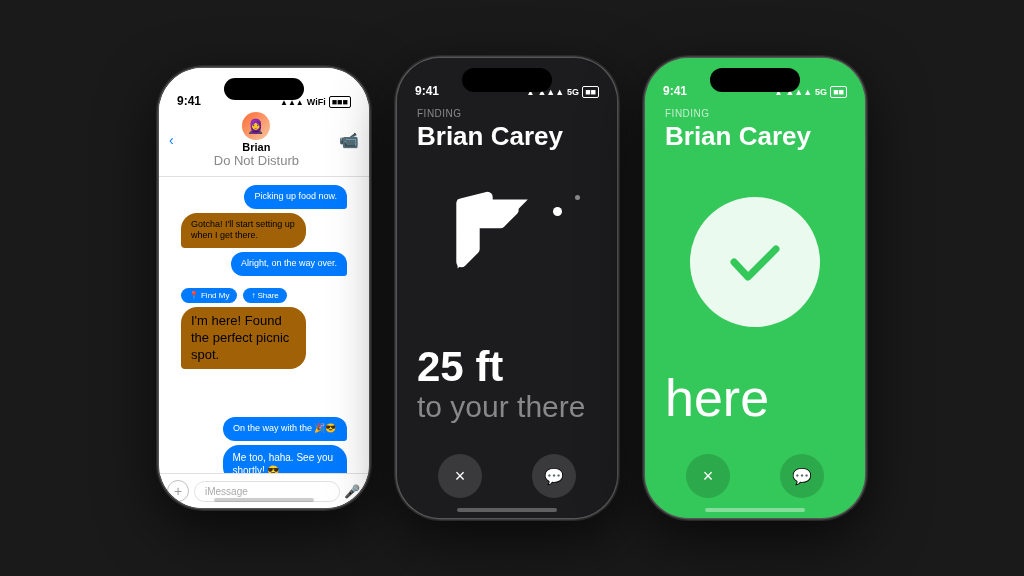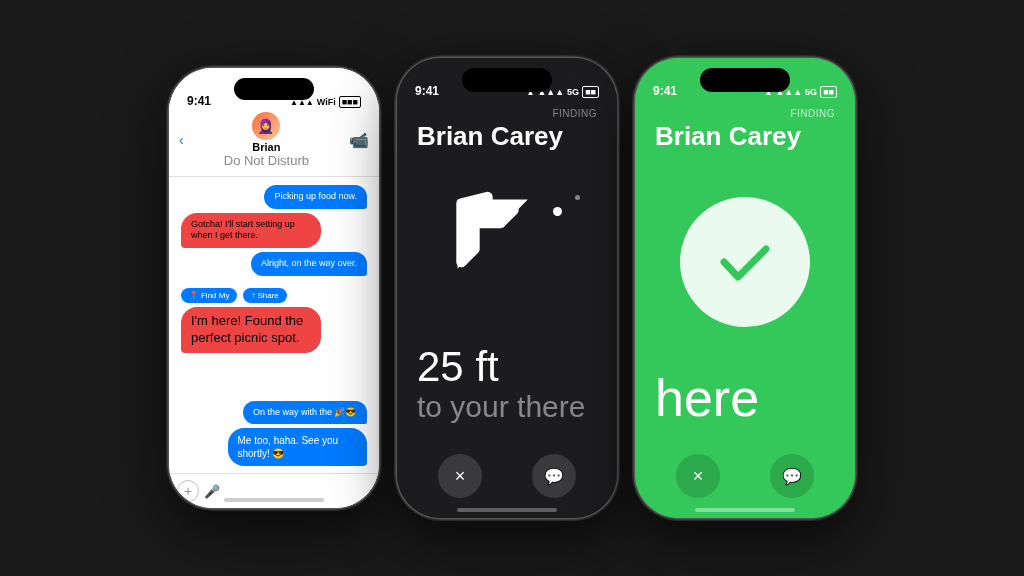--- a/index.html
+++ b/index.html
@@ -11,21 +11,21 @@
       align-items: center;
       justify-content: center;
       font-family: -apple-system, BlinkMacSystemFont, 'Helvetica Neue', sans-serif;
       overflow: hidden;
     }
 
     .phones-container {
       display: flex;
       align-items: center;
       justify-content: center;
-      gap: 18px;
+      gap: 28px;
       width: 100%;
       height: 100%;
       padding: 20px;
     }
 
     
     .phone {
       position: relative;
       border-radius: 44px;
       box-shadow: 0 0 0 1.5px #555, 0 0 0 3px #2a2a2a, 0 20px 60px rgba(0,0,0,0.7);
@@ -146,21 +146,21 @@
     .contact-status {
       font-size: 13px;
       color: #888;
     }
 
     .video-icon { color: #007aff; font-size: 16px; }
 
     .messages-list {
       flex: 1;
       overflow: hidden;
-      padding: 8px 12px;
+      padding: 8px 22px;
       display: flex;
       flex-direction: column;
       gap: 4px;
     }
 
     .bubble {
       max-width: 75%;
       padding: 6px 10px;
       border-radius: 16px;
       font-size: 9.5px;
@@ -168,21 +168,21 @@
     }
 
     .bubble-sent {
       background: #007aff;
       color: #fff;
       align-self: flex-end;
       border-bottom-right-radius: 4px;
     }
 
     .bubble-received {
-      background: #ef4444;
+      background: #a16207;
       color: #000;
       align-self: flex-start;
       border-bottom-left-radius: 4px;
     }
 
     .map-bubble {
       align-self: flex-start;
       width: 140px;
       height: 90px;
       background: #c8e6c9;
@@ -274,21 +274,20 @@
       padding: 50px 20px 0;
       flex-shrink: 0;
     }
 
     .finding-label {
       font-size: 10px;
       color: #888;
       letter-spacing: 0.5px;
       text-transform: uppercase;
       font-weight: 500;
-      text-align: right;
     }
 
     .finding-name {
       font-size: 26px;
       font-weight: 700;
       color: #fff;
       margin-top: 2px;
     }
 
     .compass-area {
@@ -328,21 +327,21 @@
       right: -18px;
     }
 
     .distance-area {
       padding: 0 20px 20px;
       flex-shrink: 0;
     }
 
     .distance-number {
       font-size: 42px;
-      font-weight: 400;
+      font-weight: 700;
       color: #fff;
       line-height: 1;
     }
 
     .distance-label {
       font-size: 30px;
       font-weight: 400;
       color: #888;
       margin-top: 2px;
     }
@@ -505,20 +504,21 @@
         </div>
 
         <div class="bubble bubble-received" style="font-size:13px;">I'm here! Found the perfect picnic spot.</div>
         <div class="bubble bubble-sent" style="font-size:9px;margin-top:44px;">On the way with the 🎉😎</div>
         <div class="bubble bubble-sent" style="font-size:10px;">Me too, haha. See you shortly! 😎</div>
         <div class="delivered-label">Delivered</div>
       </div>
 
       <div class="message-input-bar">
         <div class="plus-btn">+</div>
+        <div class="input-field" style="color:#aaa;">iMessage</div>
         <div class="mic-btn">🎤</div>
       </div>
     </div>
     <div class="home-indicator"></div>
   </div>
 
   <div class="phone phone-2">
     <div class="dynamic-island"></div>
     <div class="phone-2-content">
 

